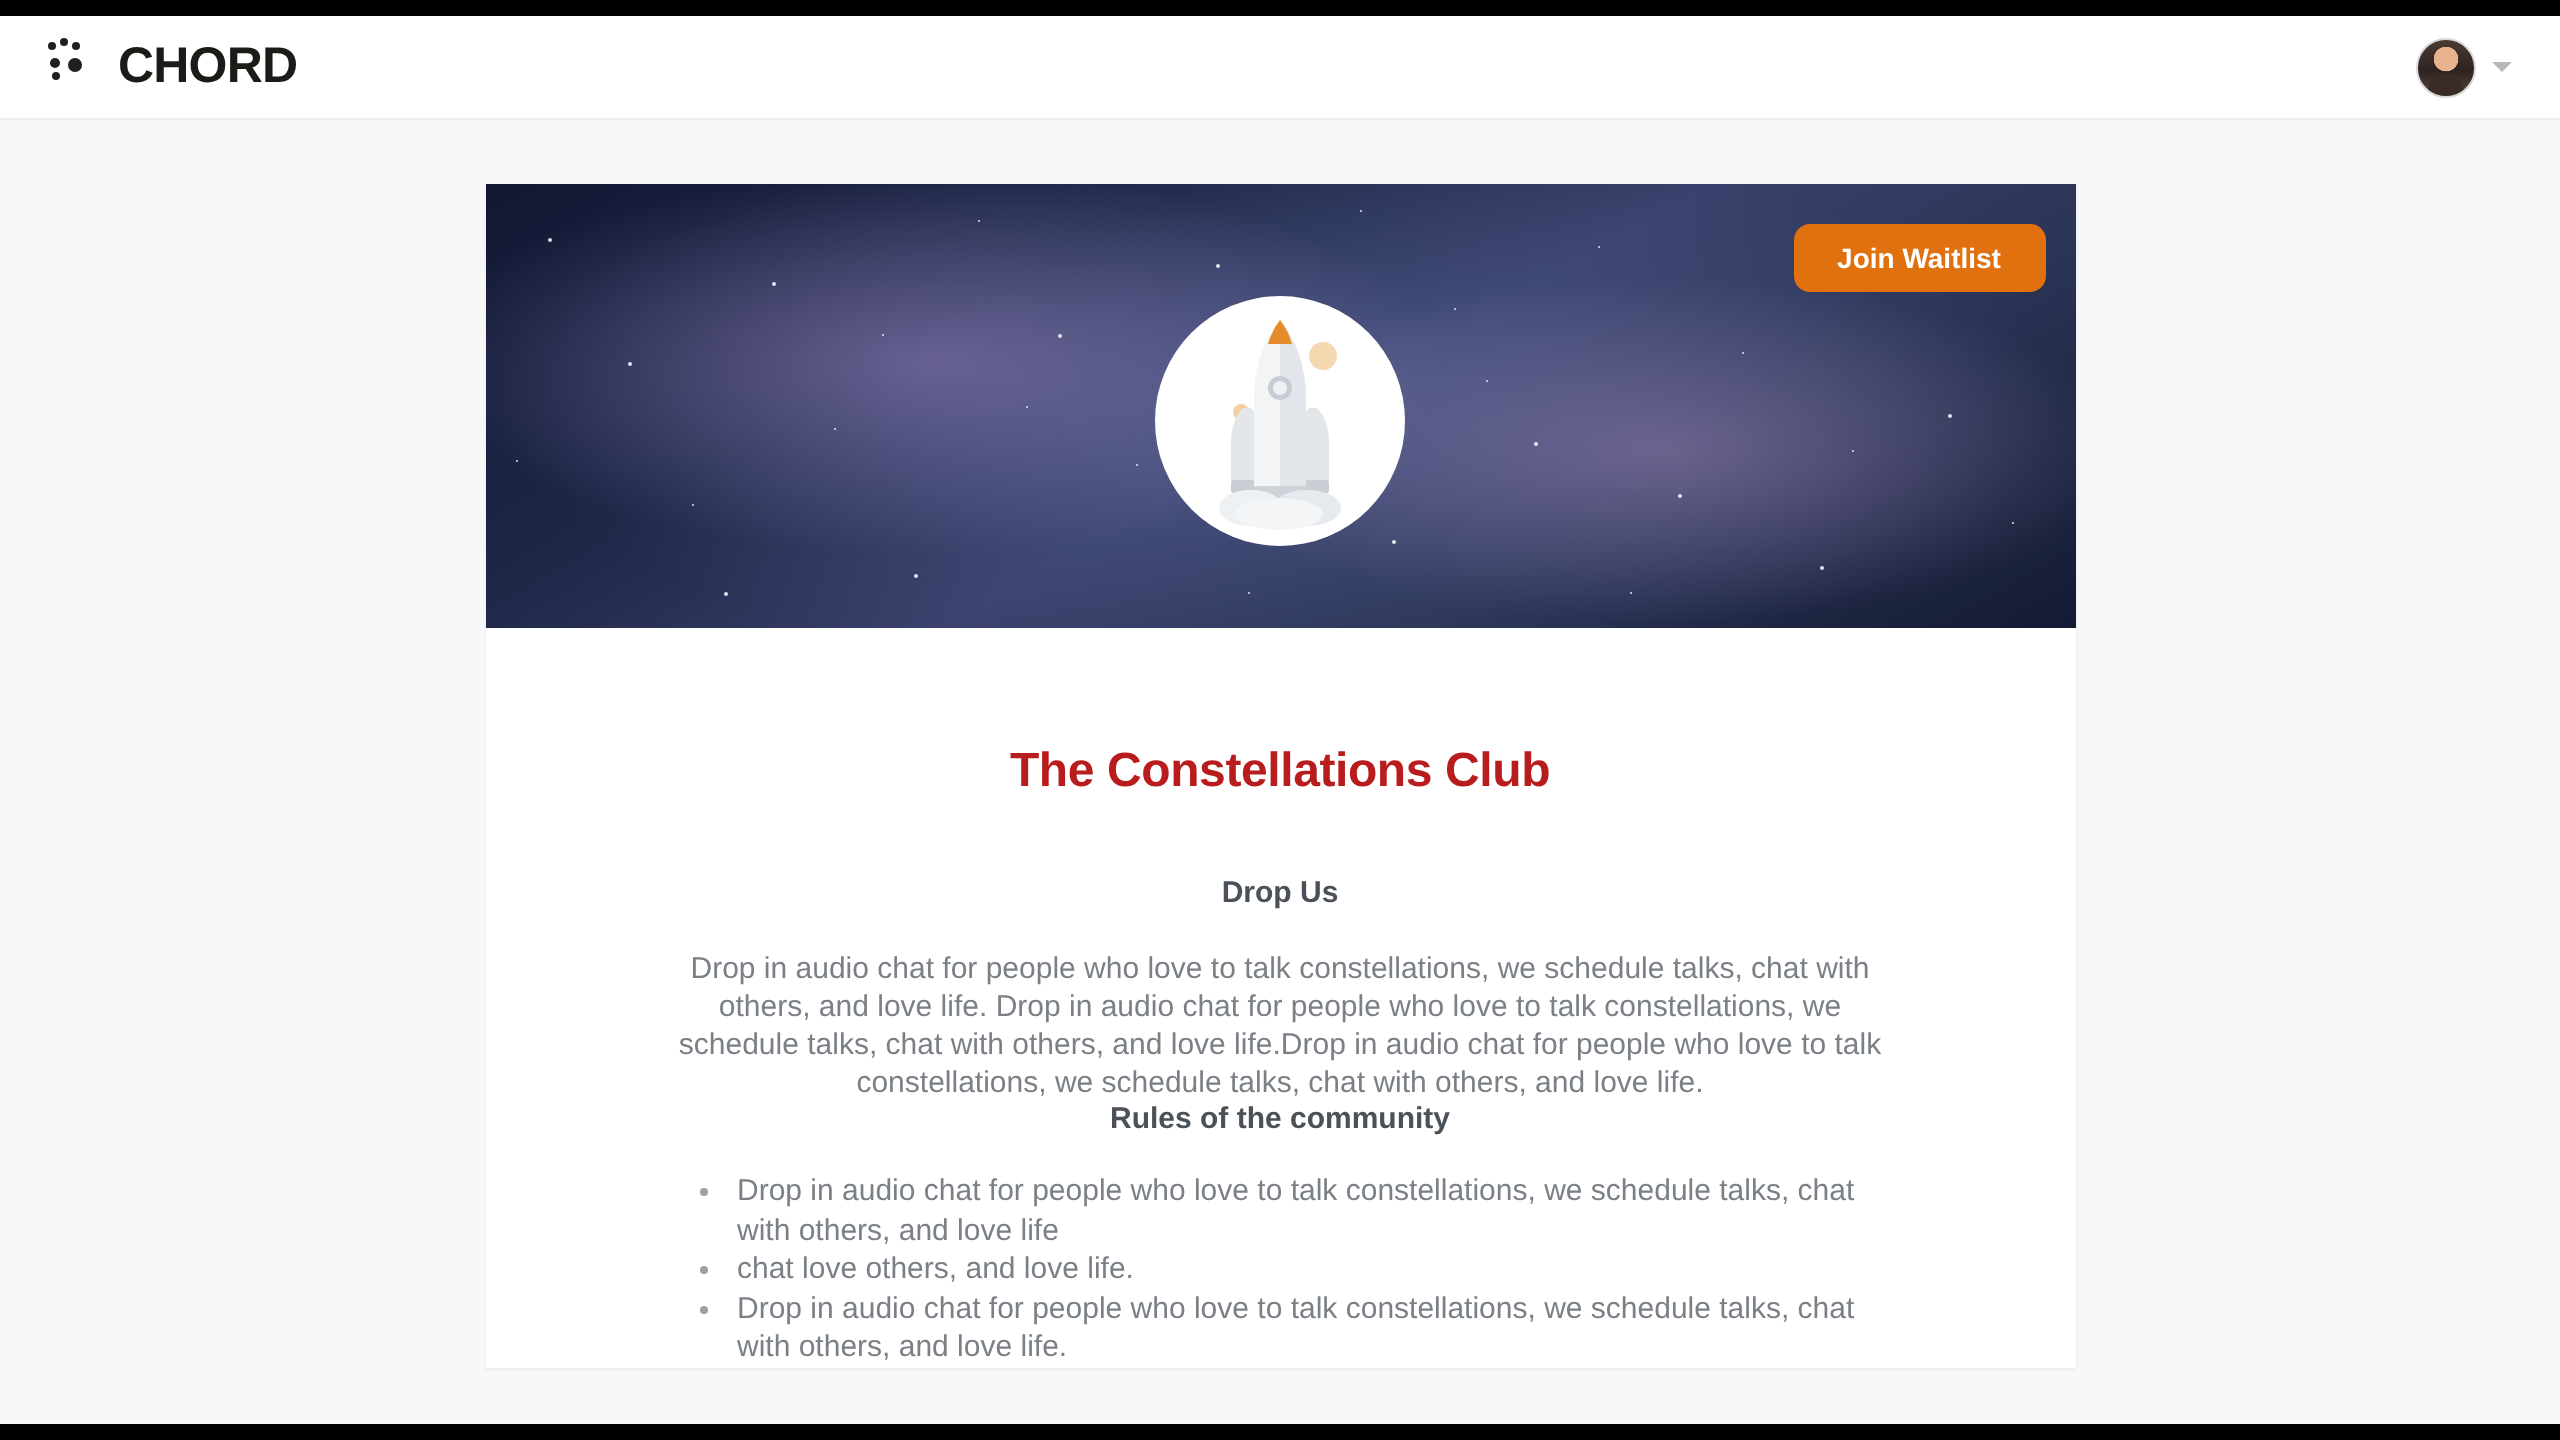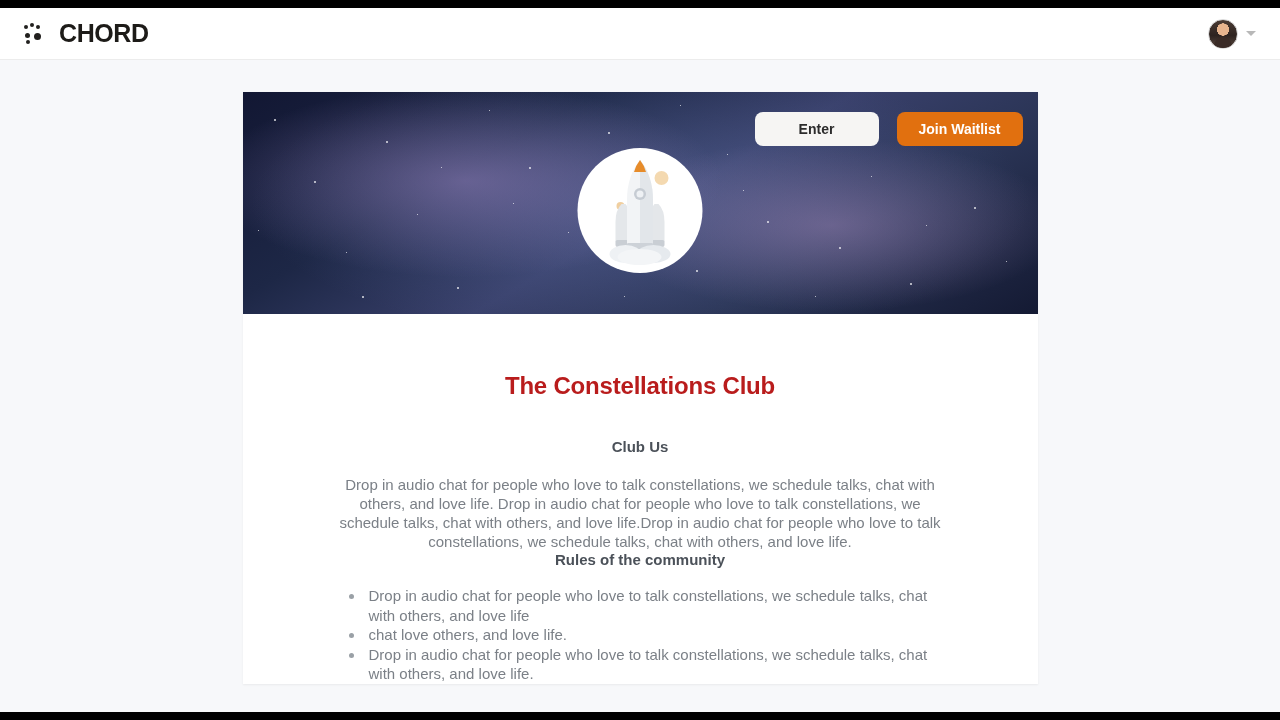--- a/index.html
+++ b/index.html
@@ -23,21 +23,21 @@
   
   .topbar {
     height: 52px;
     background: #ffffff;
     border-bottom: 1px solid #ececec;
     display: flex;
     align-items: center;
     justify-content: space-between;
     padding: 0 24px;
   }
-  .brand { display: flex; align-items: center; gap: 9px; }
+  .brand { display: flex; gap: 9px; }
   .brand-mark { width: 26px; height: 22px; position: relative; }
   .brand-mark i {
     position: absolute;
     background: #22201e;
     border-radius: 50%;
     display: block;
   }
   .d1 { width: 4px; height: 4px; left: 0px;  top: 2px; }
   .d2 { width: 4px; height: 4px; left: 6px;  top: 0px; }
   .d3 { width: 4px; height: 4px; left: 12px; top: 2px; }
@@ -240,21 +240,20 @@
           <i style="left:48%; top:92%; width:1px; height:1px;"></i>
           <i style="left:63%; top:44%; width:1px; height:1px;"></i>
           <i style="left:34%; top:50%; width:1px; height:1px;"></i>
           <i style="left:15%; top:92%; width:2px; height:2px;"></i>
           <i style="left:72%; top:92%; width:1px; height:1px;"></i>
           <i style="left:55%; top:6%;  width:1px; height:1px;"></i>
           <i style="left:25%; top:34%; width:1px; height:1px;"></i>
           <i style="left:86%; top:60%; width:1px; height:1px;"></i>
         </div>
         <div class="banner-actions">
-          <button class="btn btn-enter">Enter</button>
           <button class="btn btn-waitlist">Join Waitlist</button>
         </div>
       </div>
 
       <div class="rocket-wrap">
         <div class="rocket-circle"></div>
         <svg class="rocket-svg" width="125" height="125" viewBox="0 0 125 125">
           <circle cx="84" cy="30" r="7" fill="#f4d9b0"></circle>
           <circle cx="43" cy="58" r="4" fill="#f0cfa0"></circle>
           <circle cx="79" cy="70" r="3" fill="#f0cfa0"></circle>
@@ -276,21 +275,21 @@
 
           <ellipse cx="48" cy="106" rx="16" ry="9" fill="#eef1f4"></ellipse>
           <ellipse cx="76" cy="106" rx="17" ry="9" fill="#e6eaee"></ellipse>
           <ellipse cx="62" cy="109" rx="22" ry="8" fill="#f3f5f7"></ellipse>
         </svg>
       </div>
 
       <div class="card-body">
         <h1 class="club-title">The Constellations Club</h1>
 
-        <h2 class="section-head">Club Us</h2>
+        <h2 class="section-head">Drop Us</h2>
         <p class="about-text">Drop in audio chat for people who love to talk constellations, we schedule talks, chat with others, and love life. Drop in audio chat for people who love to talk constellations, we schedule talks, chat with others, and love life.Drop in audio chat for people who love to talk constellations, we schedule talks, chat with others, and love life.</p>
 
         <h2 class="rules-head">Rules of the community</h2>
         <ul class="rules">
           <li>Drop in audio chat for people who love to talk constellations, we schedule talks, chat with others, and love life</li>
           <li>chat love others, and love life.</li>
           <li>Drop in audio chat for people who love to talk constellations, we schedule talks, chat with others, and love life.</li>
 
         </ul>
       </div>

